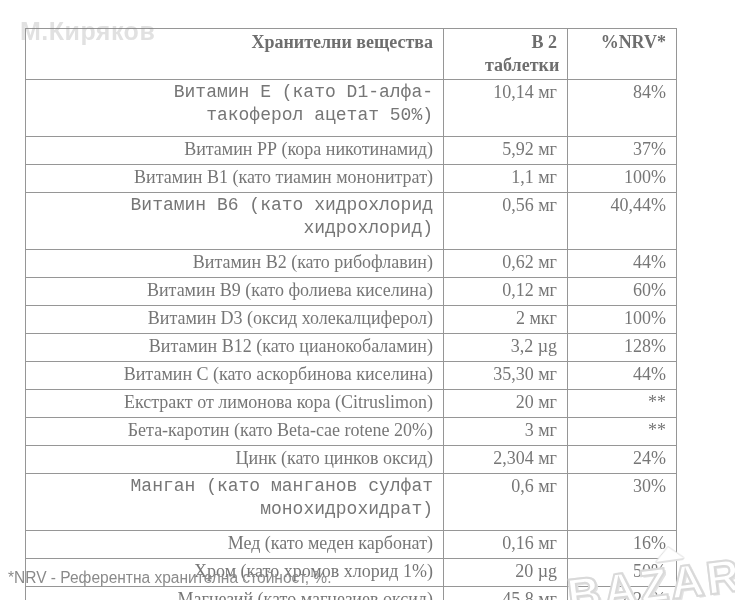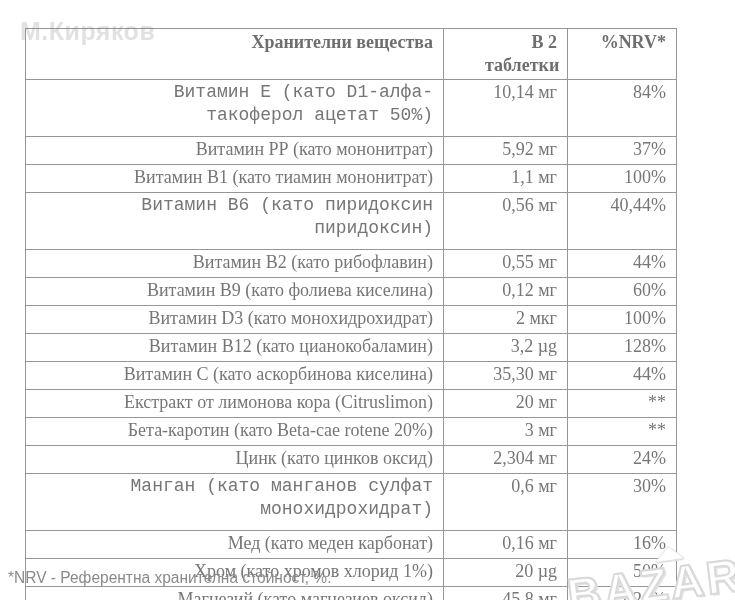--- a/index.html
+++ b/index.html
@@ -127,46 +127,46 @@
         </th>
       </tr>
     </thead>
     <tbody id="table-body">
         <tr class="tall">
           <td><span class="wrap">Витамин Е (като D1-алфа-такоферол ацетат 50%)</span></td>
           <td><span>10,14 мг</span></td>
           <td><span>84%</span></td>
         </tr>
         <tr>
-          <td><span>Витамин РР (като мононитрат)</span></td>
+          <td><span>Витамин РР (кора никотинамид)</span></td>
           <td><span>5,92 мг</span></td>
           <td><span>37%</span></td>
         </tr>
         <tr>
           <td><span>Витамин В1 (като тиамин мононитрат)</span></td>
           <td><span>1,1 мг</span></td>
           <td><span>100%</span></td>
         </tr>
         <tr class="tall">
-          <td><span class="wrap">Витамин В6 (като пиридоксин пиридоксин)</span></td>
+          <td><span class="wrap">Витамин В6 (като хидрохлорид хидрохлорид)</span></td>
           <td><span>0,56 мг</span></td>
           <td><span>40,44%</span></td>
         </tr>
         <tr>
           <td><span>Витамин В2 (като рибофлавин)</span></td>
-          <td><span>0,55 мг</span></td>
+          <td><span>0,62 мг</span></td>
           <td><span>44%</span></td>
         </tr>
         <tr>
           <td><span>Витамин В9 (като фолиева киселина)</span></td>
           <td><span>0,12 мг</span></td>
           <td><span>60%</span></td>
         </tr>
         <tr>
-          <td><span>Витамин D3 (като монохидрохидрат)</span></td>
+          <td><span>Витамин D3 (оксид холекалциферол)</span></td>
           <td><span>2 мкг</span></td>
           <td><span>100%</span></td>
         </tr>
         <tr>
           <td><span>Витамин В12 (като цианокобаламин)</span></td>
           <td><span>3,2 µg</span></td>
           <td><span>128%</span></td>
         </tr>
         <tr>
           <td><span>Витамин С (като аскорбинова киселина)</span></td>

